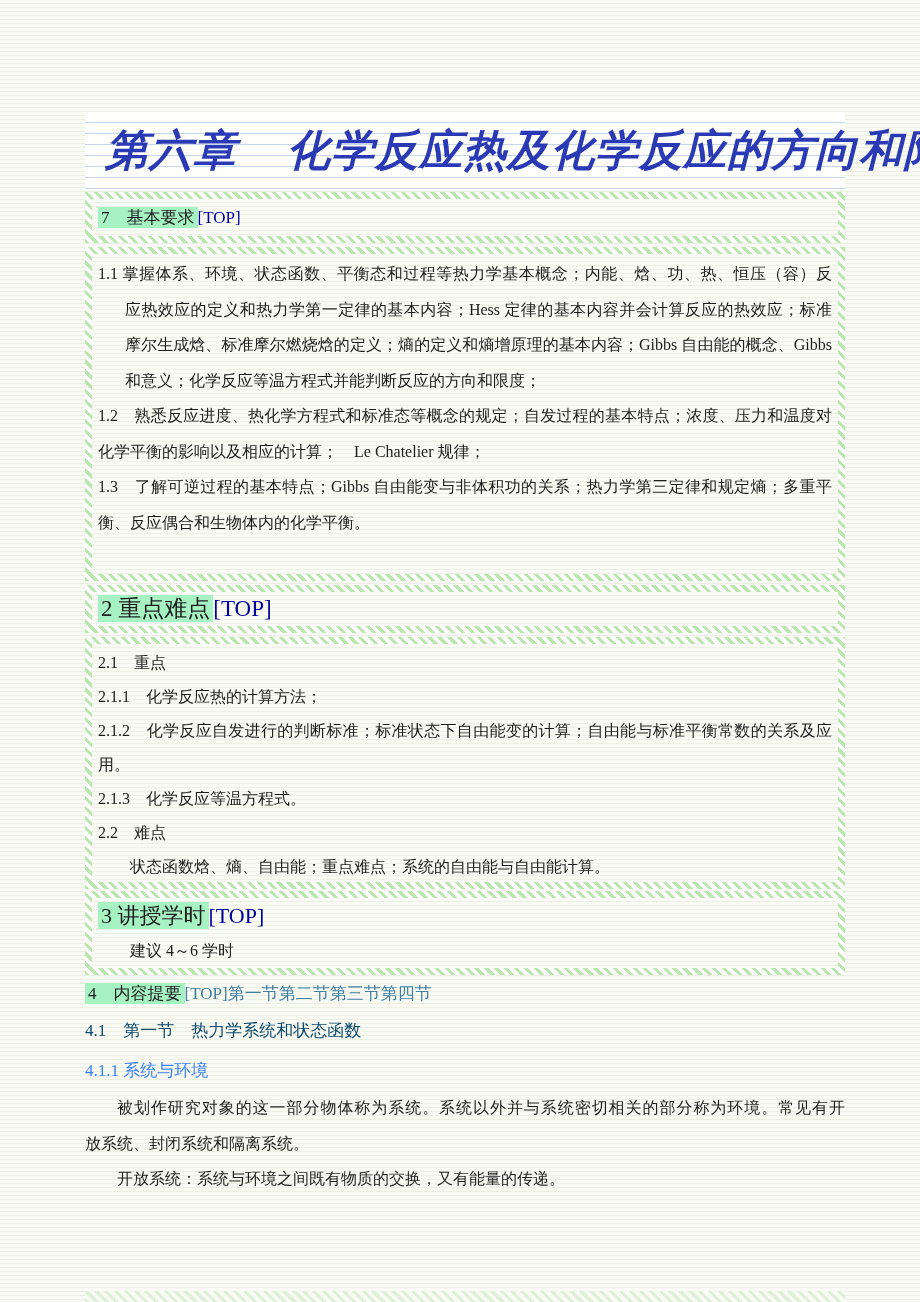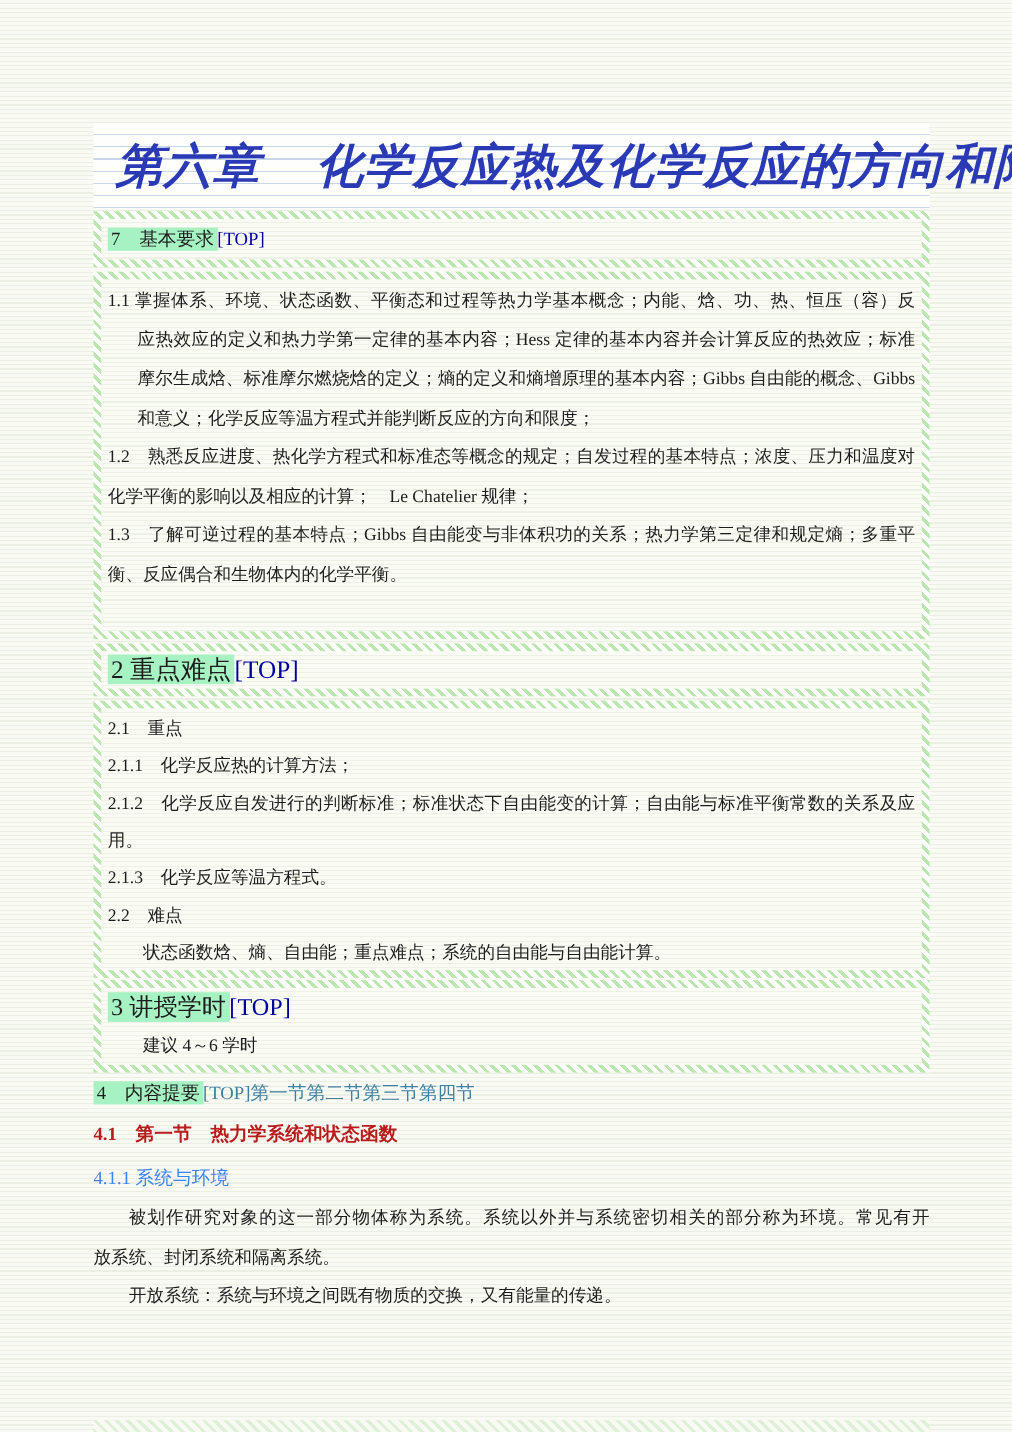--- a/index.html
+++ b/index.html
@@ -57,21 +57,21 @@
   .b2 .bl{line-height:34px;}
   .bl.fill{white-space:normal;text-align:justify;text-align-last:justify;}
   .ind1{padding-left:27px;}
   .ind2{padding-left:32px;}
   .b1{padding-top:2px;}
   .b2{padding-top:2px;}
 
   
   .sec4{position:absolute;left:85px;top:978px;width:760px;}
   .s4row{font-size:17px;line-height:32px;}
-  .s4-h41{color:#b91c1c;font-weight:bold;font-size:17px;line-height:42px;}
+  .s4-h41{color:#0c4a6e;font-weight:normal;font-size:17px;line-height:42px;}
   .s4-h411{color:#3b82f6;font-size:17px;line-height:38px;}
 
   .bottom-strip{
     position:absolute;left:85px;top:1291px;width:760px;height:11px;
     background:repeating-linear-gradient(45deg,#dff0d8 0px,#dff0d8 3px,#fafaf4 3px,#fafaf4 7px);
   }
 </style>
 </head>
 <body>
 

